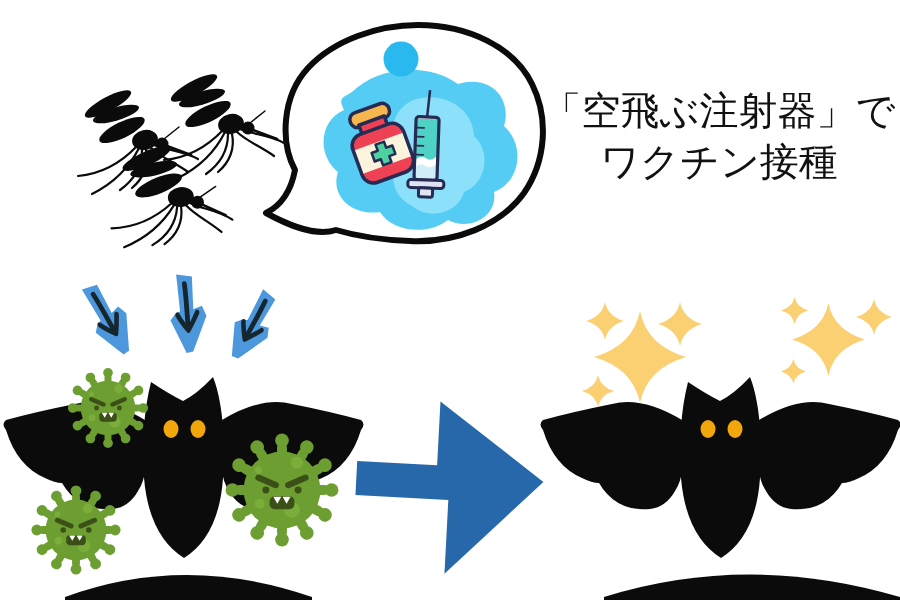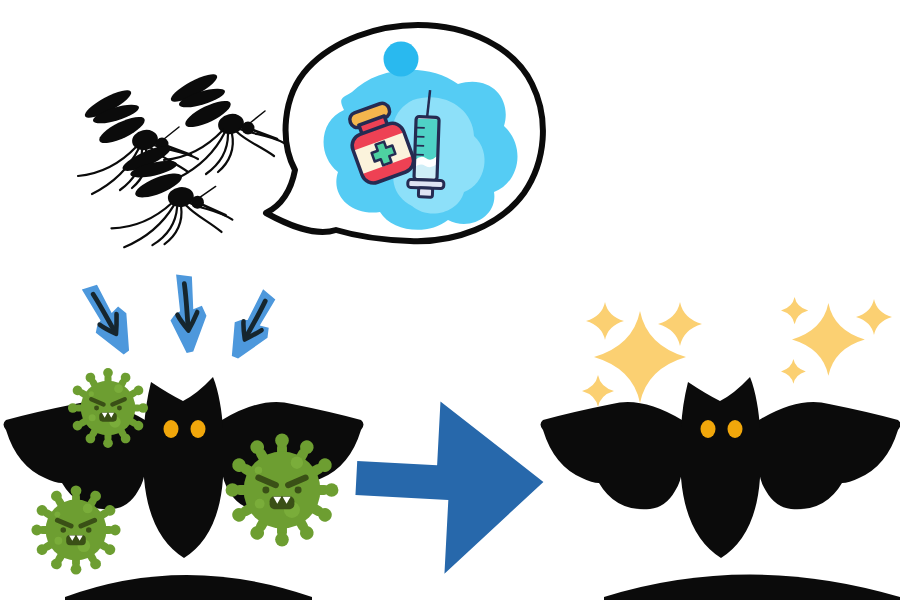--- a/index.html
+++ b/index.html
@@ -193,15 +193,17 @@
       <use href="#spark" transform="translate(781,297) scale(0.68)"></use>
       <use href="#spark" transform="translate(856,299) scale(0.9)"></use>
       <use href="#spark" transform="translate(781,359) scale(0.62)"></use>
     </g>
 
     <path class="ink" d="M65,600 L65,597 Q185,553 312,597 L312,600 Z"></path>
     <path class="ink" d="M604,600 L604,597 Q748,552 900,597 L900,600 Z"></path>
   </svg>
 
   <div class="caption">
+    <div>「空飛ぶ注射器」で</div>
+    <div>ワクチン接種</div>
   </div>
 
 </div>
 
 </body></html>

